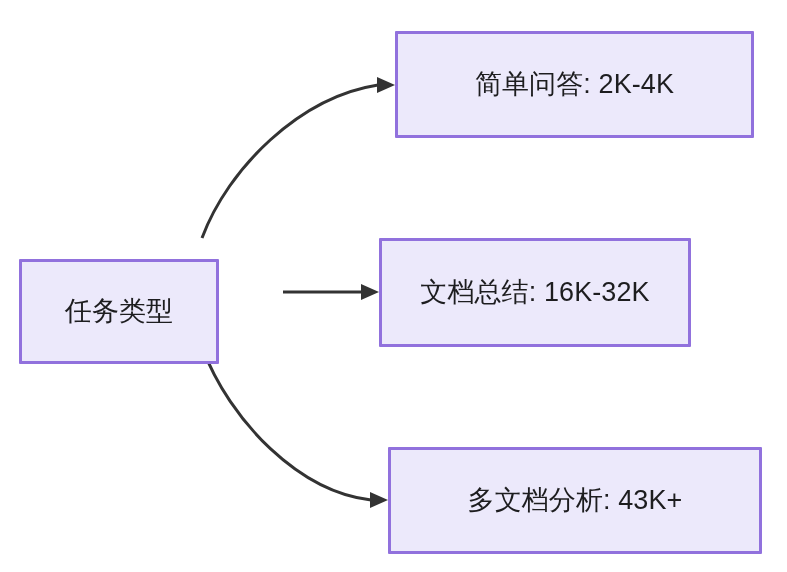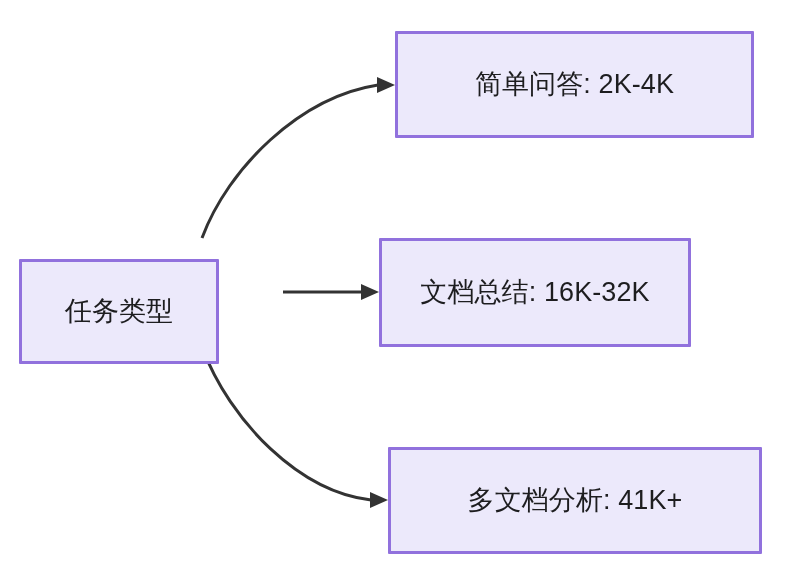--- a/index.html
+++ b/index.html
@@ -106,16 +106,16 @@
 
   <div class="flow-node" id="node-simple-qa">
     <span class="node-label">简单问答: 2K-4K</span>
   </div>
 
   <div class="flow-node" id="node-doc-summary">
     <span class="node-label">文档总结: 16K-32K</span>
   </div>
 
   <div class="flow-node" id="node-multidoc">
-    <span class="node-label">多文档分析: 41K+</span>
+    <span class="node-label">多文档分析: 43K+</span>
   </div>
 
 </div>
 
 </body></html>

